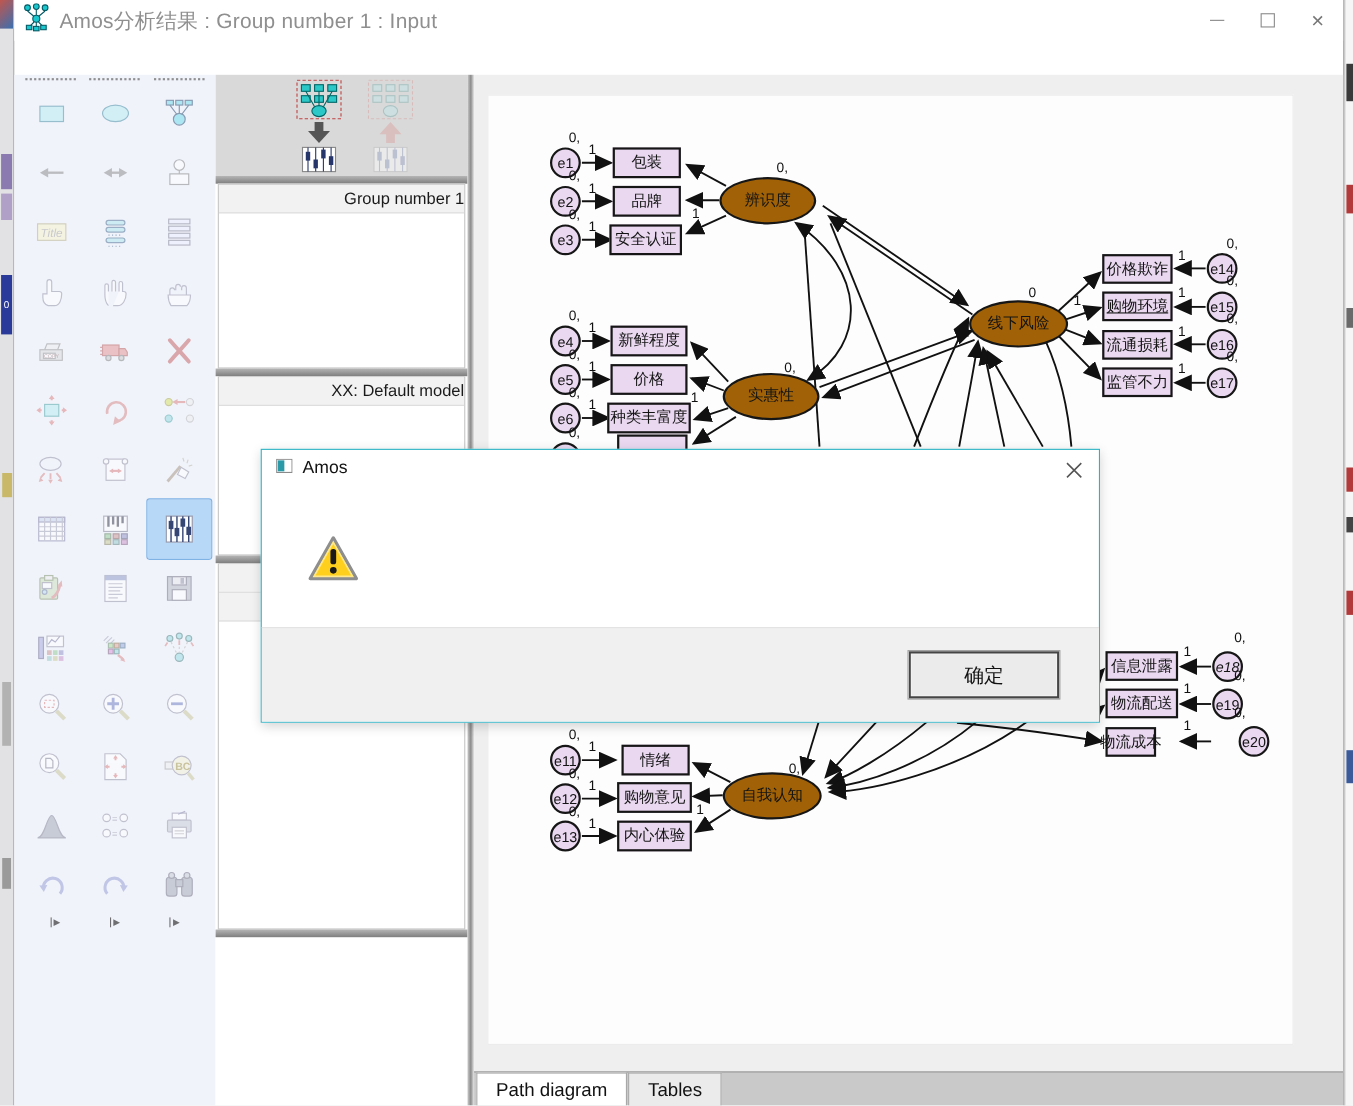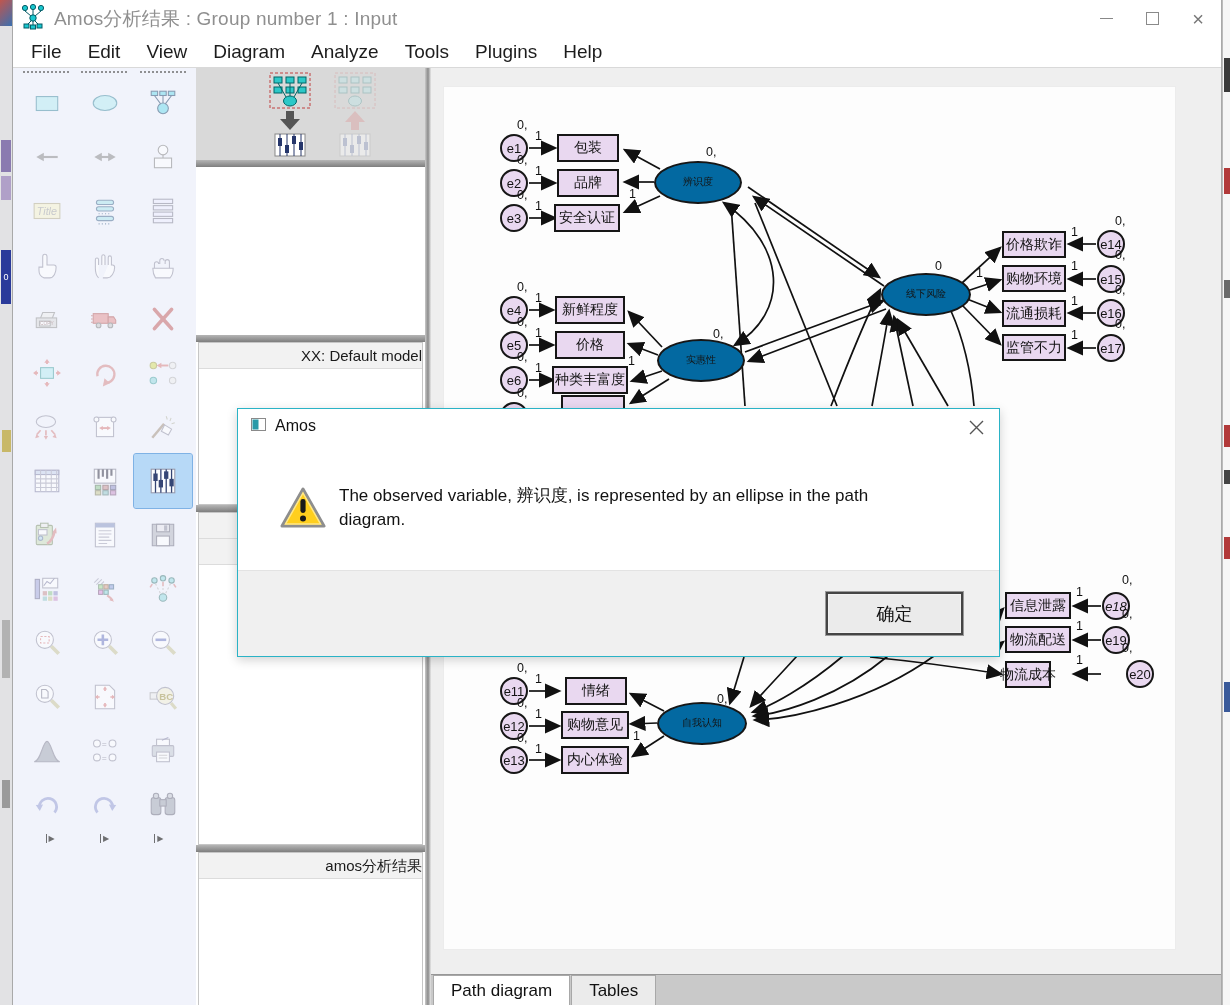--- a/index.html
+++ b/index.html
@@ -53,21 +53,21 @@
         font-size:15px;color:#1a1a1a;padding-left:7px;white-space:nowrap;}
   
   .canvas{position:absolute;left:418px;top:0;right:0;bottom:30px;background:#efefef;overflow:hidden;}
   .vsep{position:absolute;left:412px;top:0;width:6px;bottom:0;background:linear-gradient(90deg,#c9c9c9,#8b8b8b,#e8e8e8);}
   .page{position:absolute;left:12px;top:18px;width:731px;height:862px;background:#fdfdfd;border:1px solid #ececec;}
   .diagram-svg{position:absolute;left:0;top:0;}
   .dn{position:absolute;box-sizing:border-box;display:flex;align-items:center;justify-content:center;
       background:#e9d8f0;border:2px solid #161616;color:#141414;white-space:nowrap;}
   .dn-rect{font-size:14px;}
   .dn-circle{border-radius:50%;font-size:13px;}
-  .dn-ellipse{border-radius:50%;font-size:10px;background:#0369a1;}
+  .dn-ellipse{border-radius:50%;font-size:14px;background:#a16207;}
   .plabel{position:absolute;font-size:12.5px;color:#111;white-space:nowrap;}
   
   .tabbar{position:absolute;left:418px;right:0;bottom:0;height:30px;background:#c9c9c9;
           border-top:1px solid #979797;display:flex;align-items:stretch;padding-left:2px;}
   .tab{padding:12px 17px;display:flex;align-items:center;font-size:17px;color:#111;
        background:#ebebeb;border:1px solid #a8a8a8;border-bottom:none;margin-right:1px;}
   .tab.active{background:#fff;}
   
   .dialog{position:absolute;left:237px;top:408px;width:761px;height:247px;background:#fff;
           border:1px solid #2ab3c6;box-shadow:0 3px 10px rgba(0,0,0,.18);z-index:50;}
@@ -131,30 +131,20 @@
         </span>
       <span class="win-btn">
           <span class="wc-max"></span>
         </span>
       <span class="win-btn">
           <span class="wc-close">×</span>
         </span>
     </span>
   </div>
 
-  <div class="menubar" id="menubar">
-      <div class="menu-item">File</div>
-      <div class="menu-item">Edit</div>
-      <div class="menu-item">View</div>
-      <div class="menu-item">Diagram</div>
-      <div class="menu-item">Analyze</div>
-      <div class="menu-item">Tools</div>
-      <div class="menu-item">Plugins</div>
-      <div class="menu-item">Help</div>
-    </div>
 
   <div class="main">
 
     <div class="palette">
       <div class="dotrow">
           <span></span>
           <span></span>
           <span></span>
         </div>
       <div class="tool-grid" id="toolgrid">
@@ -549,33 +539,33 @@
             <rect x="7" y="62" width="30" height="22" fill="#fff" stroke="#bbb"></rect>
             <path d="M12 62 v22 M19 62 v22 M26 62 v22 M33 62 v22" stroke="#9aa6c8"></path>
             <rect x="10" y="66" width="4" height="8" fill="#9aa6c8"></rect>
               <rect x="17" y="73" width="4" height="8" fill="#9aa6c8"></rect>
             <rect x="24" y="64" width="4" height="8" fill="#9aa6c8"></rect>
               <rect x="31" y="70" width="4" height="8" fill="#9aa6c8"></rect>
           </svg>
         </span>
       </div>
       <div class="psep" style="top:92px;"></div>
+      <div class="plist" style="top:99px;height:166px;">
+        <div class="prow">Group number 1</div>
+      </div>
       <div class="psep" style="top:267px;"></div>
       <div class="plist" style="top:274px;height:161px;">
         <div class="prow">XX: Default model</div>
       </div>
       <div class="psep" style="top:437px;"></div>
       <div class="plist" style="top:444px;height:331px;">
         <div class="prow">Unstandardized estimates</div>
         <div class="prow">Standardized estimates</div>
       </div>
       <div class="psep" style="top:777px;"></div>
-      <div class="plist" style="top:784px;height:153px;border-bottom:none;">
-        <div class="prow">amos分析结果</div>
-      </div>
     </div>
 
     <div class="vsep"></div>
 
     <div class="canvas" id="canvas">
       <div class="page"></div>
       <svg class="diagram-svg" id="edgesvg" width="792" height="907" viewBox="430 68 792 907">
         <defs>
           <marker id="ah" markerWidth="10" markerHeight="9" refX="8.5" refY="4.5" orient="auto">
             <path d="M0 0 L10 4.5 L0 9 z" fill="#111"></path>
@@ -642,21 +632,21 @@
           <div class="dn dn-rect" style="left: 126px; top: 101px; width: 62px; height: 28px;">品牌</div>
           <div class="dn dn-rect" style="left: 123px; top: 136px; width: 66px; height: 28px;">安全认证</div>
           <div class="dn dn-rect" style="left: 124px; top: 228px; width: 70px; height: 28px;">新鲜程度</div>
           <div class="dn dn-rect" style="left: 124px; top: 263px; width: 70px; height: 28px;">价格</div>
           <div class="dn dn-rect" style="left: 121px; top: 298px; width: 76px; height: 28px;">种类丰富度</div>
           <div class="dn dn-rect" style="left: 130px; top: 327px; width: 64px; height: 28px;"></div>
           <div class="dn dn-rect" style="left: 134px; top: 609px; width: 62px; height: 28px;">情绪</div>
           <div class="dn dn-rect" style="left: 130px; top: 643px; width: 68px; height: 28px;">购物意见</div>
           <div class="dn dn-rect" style="left: 130px; top: 678px; width: 68px; height: 28px;">内心体验</div>
           <div class="dn dn-rect" style="left: 571px; top: 163px; width: 64px; height: 27px;">价格欺诈</div>
-          <div class="dn dn-rect" style="left: 571px; top: 197px; width: 64px; height: 27px;">购物环境</div>
+          <div class="dn dn-rect" style="left: 571px; top: 197px; width: 64px; height: 27px; text-decoration: underline;">购物环境</div>
           <div class="dn dn-rect" style="left: 571px; top: 232px; width: 64px; height: 27px;">流通损耗</div>
           <div class="dn dn-rect" style="left: 571px; top: 266px; width: 64px; height: 27px;">监管不力</div>
           <div class="dn dn-rect" style="left: 574px; top: 524px; width: 66px; height: 27px;">信息泄露</div>
           <div class="dn dn-rect" style="left: 574px; top: 558px; width: 66px; height: 27px;">物流配送</div>
           <div class="dn dn-rect" style="left: 574px; top: 593px; width: 46px; height: 27px;">物流成本</div>
           <div class="dn dn-circle" style="left: 69px; top: 66px; width: 28px; height: 28px;">e1</div>
           <div class="dn dn-circle" style="left: 69px; top: 101px; width: 28px; height: 28px;">e2</div>
           <div class="dn dn-circle" style="left: 69px; top: 136px; width: 28px; height: 28px;">e3</div>
           <div class="dn dn-circle" style="left: 69px; top: 228px; width: 28px; height: 28px;">e4</div>
           <div class="dn dn-circle" style="left: 69px; top: 263px; width: 28px; height: 28px;">e5</div>
@@ -744,18 +734,17 @@
   </div>
   <div class="dlg-body">
     <span class="warn-icon">
       <svg width="48" height="44" viewBox="0 0 48 44">
         <path d="M24 3 L45 40 H3 Z" fill="#ffcf1e" stroke="#8e8e8e" stroke-width="3" stroke-linejoin="round"></path>
         <path d="M24 7 L41.5 38 H6.5 Z" fill="none" stroke="#ffe88a" stroke-width="1.5"></path>
         <rect x="21.4" y="13" width="5.2" height="14" rx="2.4" fill="#1a1a1a"></rect>
         <circle cx="24" cy="32.5" r="3" fill="#1a1a1a"></circle>
       </svg>
     </span>
-    <div class="dlg-msg">The observed variable, 辨识度, is represented by an ellipse in the path diagram.</div>
   </div>
   <div class="dlg-footer">
     <button class="ok-btn">确定</button>
   </div>
 </div>
 
 </body></html>

